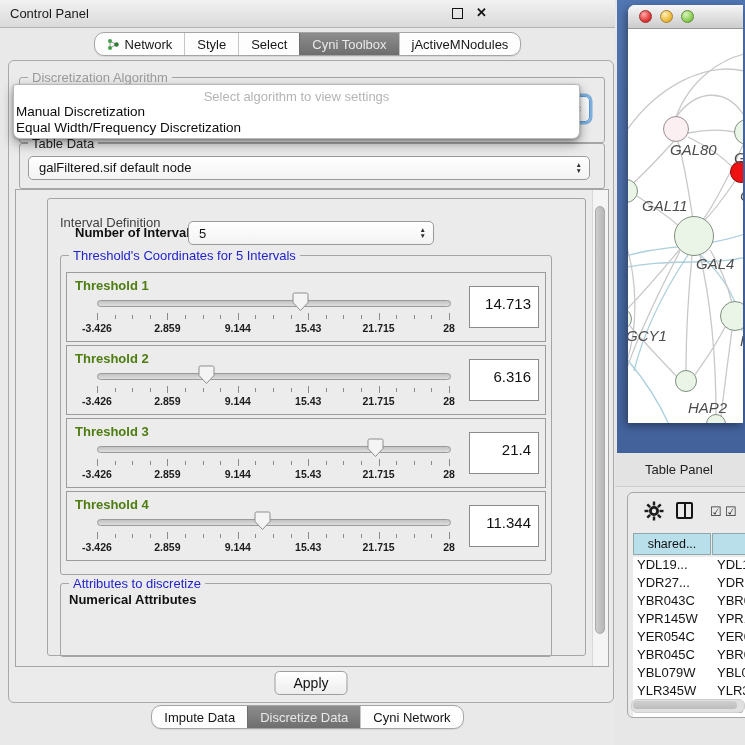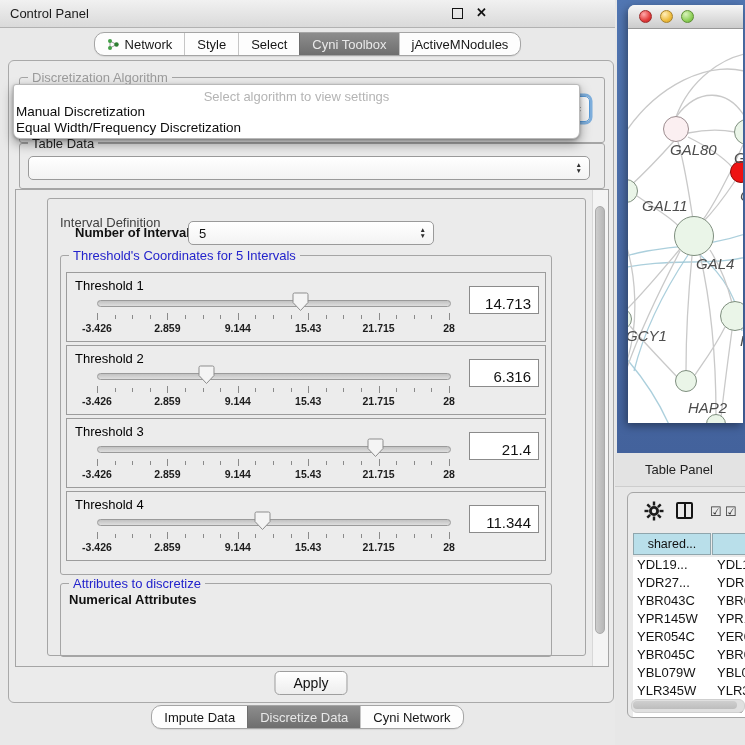--- a/index.html
+++ b/index.html
@@ -38,29 +38,29 @@
   .vscroll{position:absolute;right:0;top:0;bottom:0;width:15px;background:#f4f4f4;border-left:1px solid #d8d8d8;}
   .vscroll-thumb{position:absolute;left:2px;width:10px;top:16px;height:428px;border-radius:6px;background:linear-gradient(90deg,#cdcdcd,#b6b6b6);border:1px solid #aaa;box-sizing:border-box;}
 
   .int-group{left:31px;top:8px;width:537px;height:456px;}
   .noi-label{left:27px;top:26px;font-size:13px;font-weight:bold;color:#111;}
   .noi-spinner{left:140px;top:22px;width:246px;height:24px;}
   .thr-group{left:12px;top:56px;width:490px;height:318px;}
   .attr-group{left:12px;top:384px;width:490px;height:72px;}
 
   .thr-row{position:absolute;left:5px;width:478px;height:68px;border:1px solid #9c9c9c;background:#ececec;}
-  .thr-label{position:absolute;left:8px;top:5px;font-size:13px;font-weight:normal;color:#000000;}
+  .thr-label{position:absolute;left:8px;top:5px;font-size:13px;font-weight:bold;color:#4d7c0f;}
   .thr-track{position:absolute;left:30px;top:27px;width:352px;height:5px;border:1px solid #9a9a9a;border-radius:4px;background:linear-gradient(#c2c2c2,#dedede);}
   .thr-thumb{position:absolute;top:19px;width:17px;height:20px;}
   .thr-ticks{position:absolute;left:30px;top:40px;width:352px;height:8px;}
   .tick{position:absolute;width:1px;background:#8a8a8a;height:4px;top:2px;}
   .tick.major{height:7px;top:0;}
   .thr-ticklabels{position:absolute;left:30px;top:49px;width:352px;height:12px;}
   .thr-ticklabels span{position:absolute;transform:translateX(-50%);font-size:10.5px;font-weight:600;color:#1c1c1c;white-space:nowrap;}
-  .thr-value{position:absolute;right:6px;top:13px;width:70px;height:28px;background:#fff;border:1px solid #8b8b8b;font-size:15px;color:#111;text-align:right;line-height:34px;padding-right:7px;box-sizing:border-box;margin-left:39px;}
+  .thr-value{position:absolute;right:6px;top:13px;width:70px;height:42px;background:#fff;border:1px solid #8b8b8b;font-size:15px;color:#111;text-align:right;line-height:34px;padding-right:7px;box-sizing:border-box;margin-left:39px;}
 
   .attr-heading{position:absolute;left:8px;top:8px;font-size:13px;font-weight:bold;color:#111;}
   .attr-list{position:absolute;left:6px;top:26px;width:476px;height:42px;background:#fff;border:1px solid #9a9a9a;overflow:hidden;}
   .attr-item{font-size:13px;color:#1a1a1a;padding:1px 0 1px 7px;line-height:13.5px;}
   .attr-scroll{position:absolute;right:1px;top:1px;width:11px;bottom:1px;background:#e9edf0;}
   .attr-scroll-thumb{position:absolute;left:1px;right:1px;top:1px;height:38px;border-radius:5px;background:linear-gradient(90deg,#c3cbd2,#aab4bc);}
 
   .apply-btn{left:50%;transform:translateX(-50%);top:610px;padding:3px 18px;font-size:14px;color:#111;background:linear-gradient(#ffffff,#ededed);border:1px solid #9e9e9e;border-radius:5px;}
 
   
@@ -148,20 +148,21 @@
         <span class="combo-arrows">
           <span>▲</span>
           <span>▼</span>
         </span>
       </div>
     </div>
 
     <div class="group" style="left:10px;top:82px;width:584px;height:44px;">
       <span class="gtitle dark">Table Data</span>
       <div class="combo" style="left:8px;top:12px;width:562px;height:24px;line-height:22px;">
+        <span>galFiltered.sif default node</span>
         <span class="combo-arrows">
           <span>▲</span>
           <span>▼</span>
         </span>
       </div>
     </div>
 
     <div class="abs scrollpanel">
 
       <div class="group int-group">

